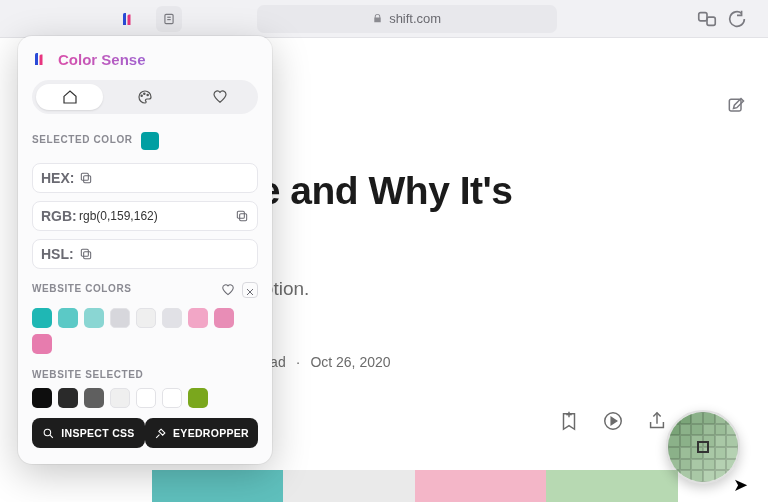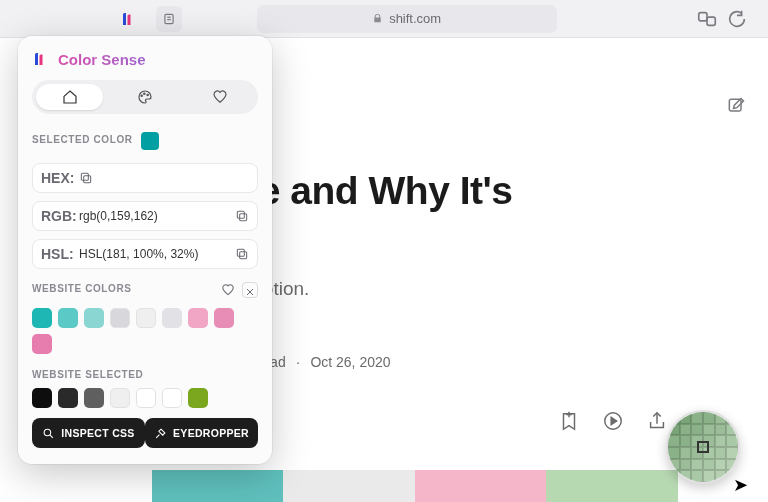--- a/index.html
+++ b/index.html
@@ -249,21 +249,20 @@
       <div class="value-row">
         <span class="key">RGB:</span>
         <span class="val">rgb(0,159,162)</span>
         <span class="copy-ic"><svg viewBox="0 0 24 24" fill="none" stroke="currentColor" stroke-width="1.8">
             <rect x="8" y="8" width="12" height="12" rx="2"></rect>
             <rect x="4" y="4" width="12" height="12" rx="2"></rect>
           </svg></span>
       </div>
       <div class="value-row">
         <span class="key">HSL:</span>
-        <span class="val">HSL(181, 100%, 32%)</span>
         <span class="copy-ic"><svg viewBox="0 0 24 24" fill="none" stroke="currentColor" stroke-width="1.8">
             <rect x="8" y="8" width="12" height="12" rx="2"></rect>
             <rect x="4" y="4" width="12" height="12" rx="2"></rect>
           </svg></span>
       </div>
     </div>
 
   <div class="row-head">
     <span class="section-label">WEBSITE COLORS</span>
     <div class="icons">

